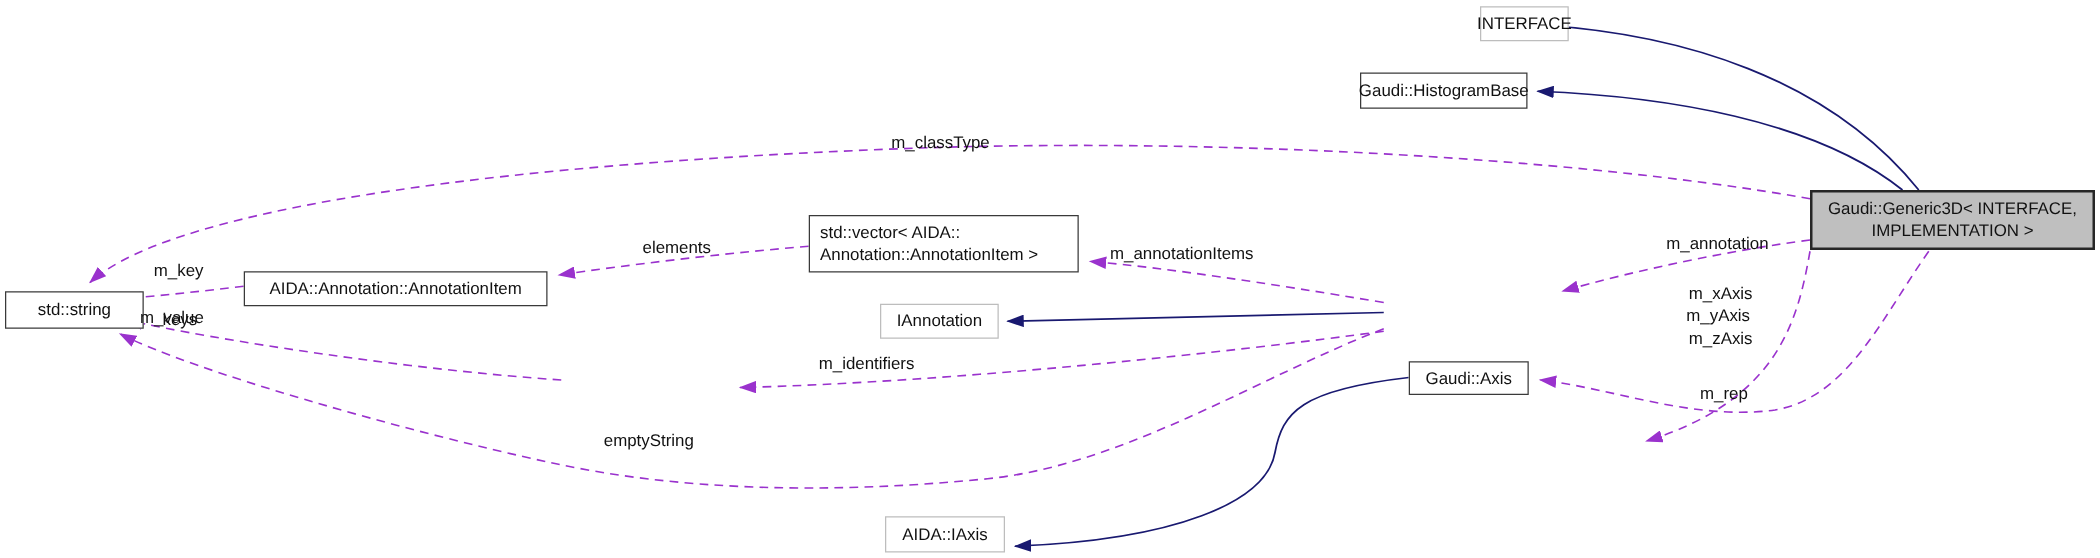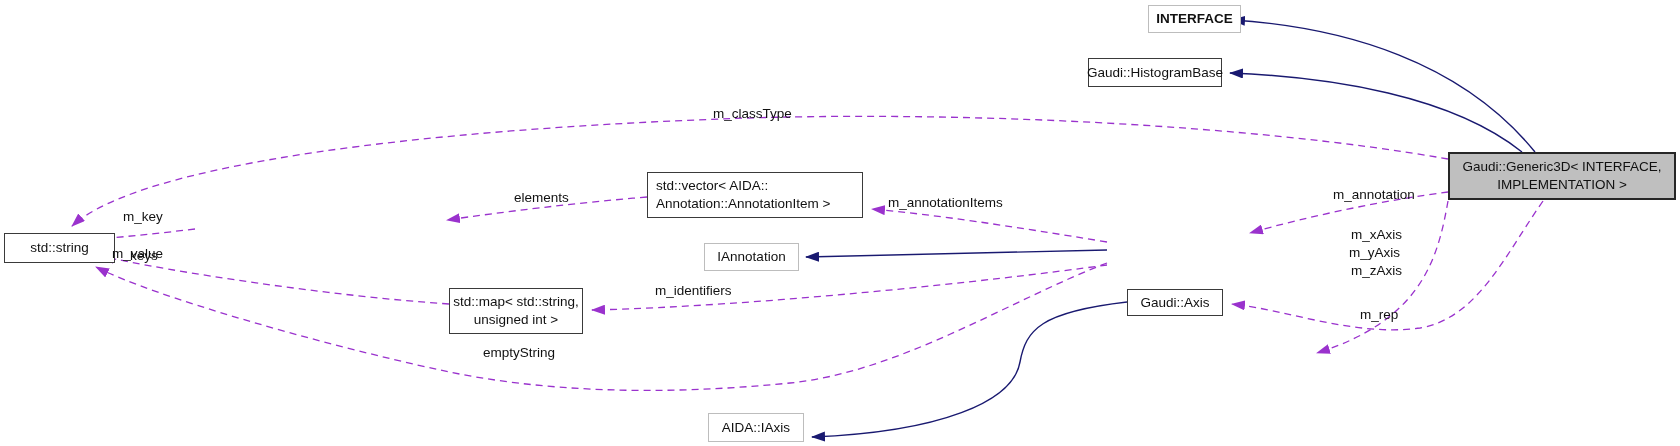--- a/index.html
+++ b/index.html
@@ -55,52 +55,51 @@
     <path d="M 449,304 C 330,296 172,272 101,256" fill="none" stroke="#9a32cd" stroke-width="1.3" stroke-dasharray="7,5" marker-end="url(#arrow-purple)"></path>
     <path d="M 1107,263 C 1010,300 900,372 790,383 C 660,396 540,392 440,370 C 320,344 152,296 96,267" fill="none" stroke="#9a32cd" stroke-width="1.3" stroke-dasharray="7,5" marker-end="url(#arrow-purple)"></path>
     <path d="M 647,197 C 575,203 502,212 447,220" fill="none" stroke="#9a32cd" stroke-width="1.3" stroke-dasharray="7,5" marker-end="url(#arrow-purple)"></path>
     <path d="M 1107,242 C 1010,226 938,215 872,209" fill="none" stroke="#9a32cd" stroke-width="1.3" stroke-dasharray="7,5" marker-end="url(#arrow-purple)"></path>
     <path d="M 1448,192 C 1392,199 1308,216 1250,233" fill="none" stroke="#9a32cd" stroke-width="1.3" stroke-dasharray="7,5" marker-end="url(#arrow-purple)"></path>
     <path d="M 1107,265 C 990,281 762,306 592,310" fill="none" stroke="#9a32cd" stroke-width="1.3" stroke-dasharray="7,5" marker-end="url(#arrow-purple)"></path>
     <path d="M 1543,201 C 1505,255 1478,318 1420,328 C 1355,337 1288,310 1232,304" fill="none" stroke="#9a32cd" stroke-width="1.3" stroke-dasharray="7,5" marker-end="url(#arrow-purple)"></path>
     <path d="M 1448,201 C 1438,258 1422,320 1317,353" fill="none" stroke="#9a32cd" stroke-width="1.3" stroke-dasharray="7,5" marker-end="url(#arrow-purple)"></path>
   </svg>
 
-  <div class="node external" style="left:1148px;top:5px;width:93px;height:28px;font-weight:bold;">
+  <div class="node external" style="left:1184px;top:5px;width:71px;height:28px;">
     <div>INTERFACE</div>
   </div>
 
   <div class="node" style="left:1088px;top:58px;width:134px;height:29px;">
     <div>Gaudi::HistogramBase</div>
   </div>
 
   <div class="node focus" style="left:1448px;top:152px;width:228px;height:48px;">
     <div>Gaudi::Generic3D&lt; INTERFACE,</div>
     <div>IMPLEMENTATION &gt;</div>
   </div>
 
   <div class="node" style="left:4px;top:233px;width:111px;height:30px;">
     <div>std::string</div>
   </div>
 
+  <div class="node" style="left:195px;top:217px;width:243px;height:28px;">
+    <div>AIDA::Annotation::AnnotationItem</div>
+  </div>
 
   <div class="node" style="left:647px;top:172px;width:216px;height:46px;align-items:flex-start;padding-left:8px;">
     <div>std::vector&lt; AIDA::</div>
     <div>Annotation::AnnotationItem &gt;</div>
   </div>
 
   <div class="node external" style="left:704px;top:243px;width:95px;height:28px;">
     <div>IAnnotation</div>
   </div>
 
 
-  <div class="node" style="left:449px;top:288px;width:134px;height:46px;">
-    <div>std::map&lt; std::string,</div>
-    <div>unsigned int &gt;</div>
-  </div>
 
   <div class="node" style="left:1127px;top:289px;width:96px;height:27px;">
     <div>Gaudi::Axis</div>
   </div>
 
 
   <div class="node external" style="left:708px;top:413px;width:96px;height:29px;">
     <div>AIDA::IAxis</div>
   </div>
 

